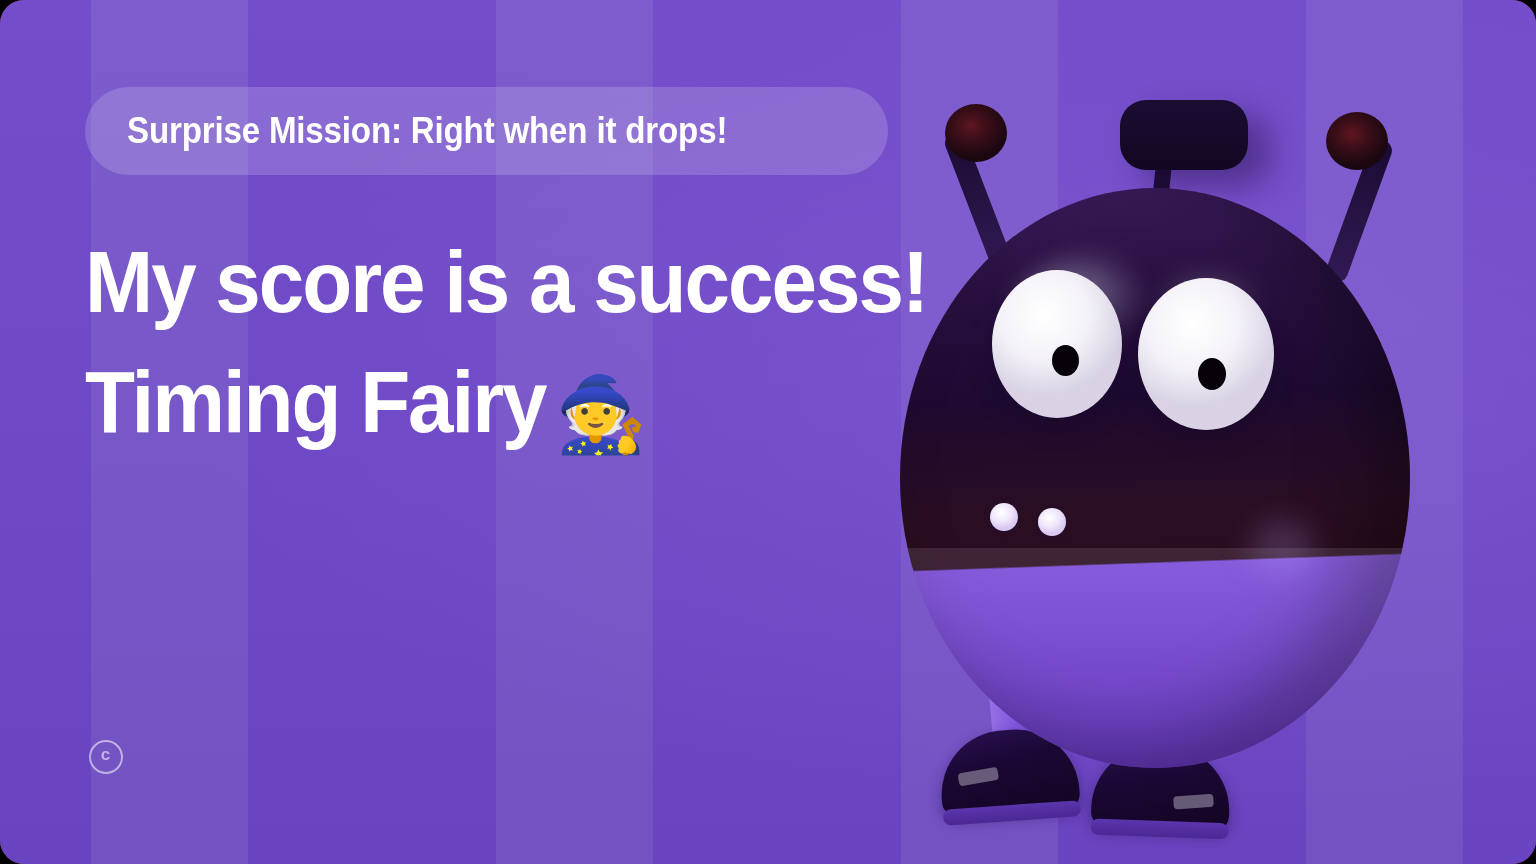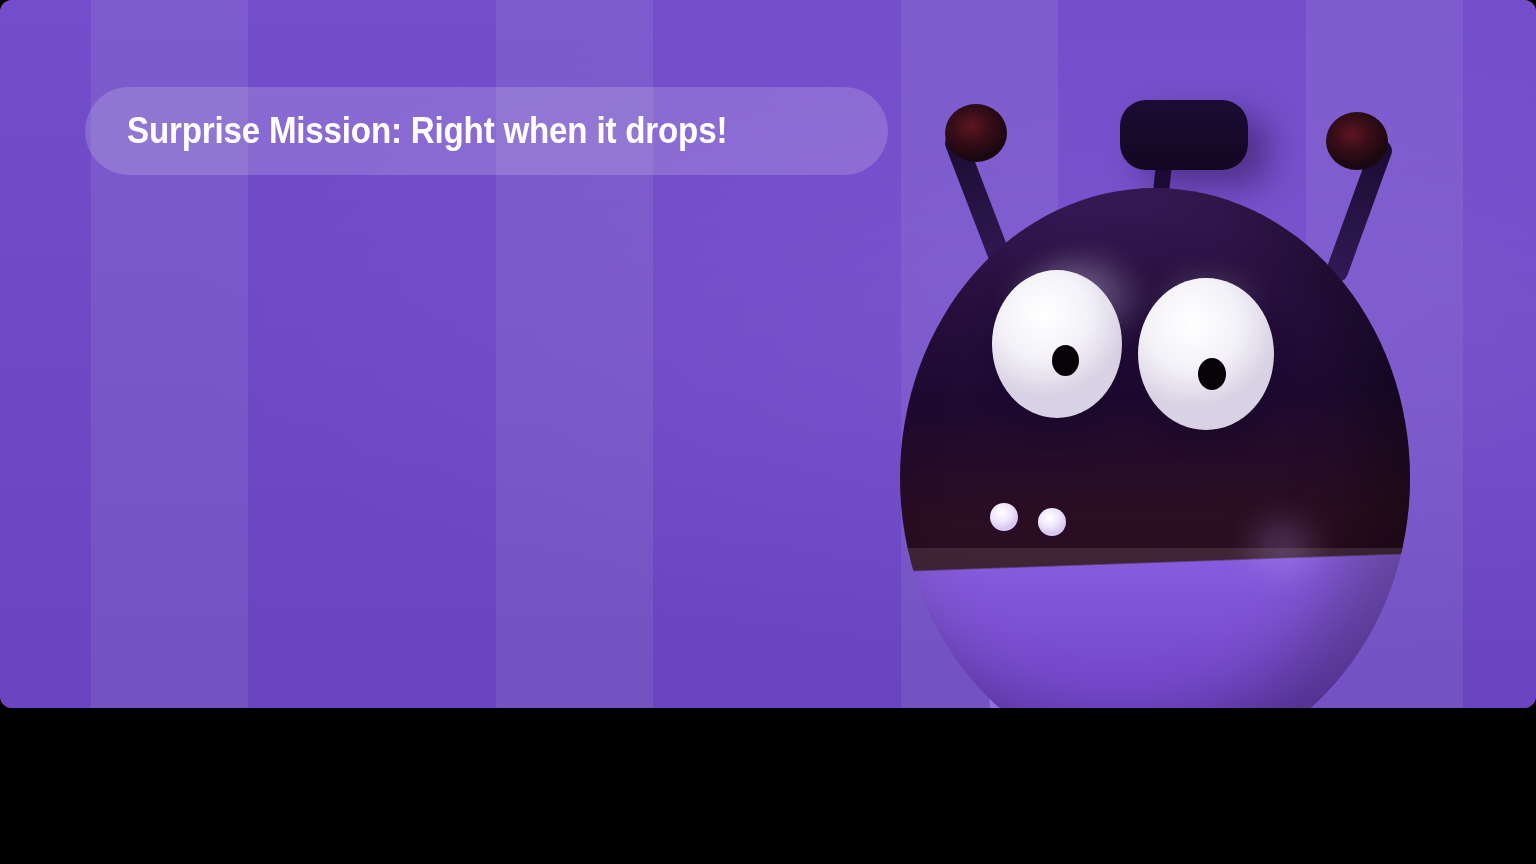--- a/index.html
+++ b/index.html
@@ -14,22 +14,22 @@
     overflow: hidden;
     font-family: "Liberation Sans", sans-serif;
   }
 
   
   .card {
     position: absolute;
     left: 0;
     top: 0;
     width: 1536px;
-    height: 708px;
-    border-radius: 12px;
+    height: 864px;
+    border-radius: 24px;
     overflow: hidden;
     background: #be185d;
   }
 
   
   .stripes {
     position: absolute;
     inset: 0;
     background-image: repeating-linear-gradient(
       90deg,
@@ -383,19 +383,25 @@
     <div class="belly-dot belly-dot-1"></div>
     <div class="belly-dot belly-dot-2"></div>
   </div>
 
   <div class="content">
 
     <div class="badge">
       <span class="badge-text">Surprise Mission: Right when it drops!</span>
     </div>
 
+    <div class="headline">
+      <div class="headline-line">My score is a success!</div>
+      <div class="headline-line">
+        <span>Timing Fairy</span><span class="emoji">🧙</span>
+      </div>
+    </div>
 
     <div class="footer">
       <span class="copy-mark">c</span>
     </div>
 
   </div>
 </div>
 
 </body></html>

